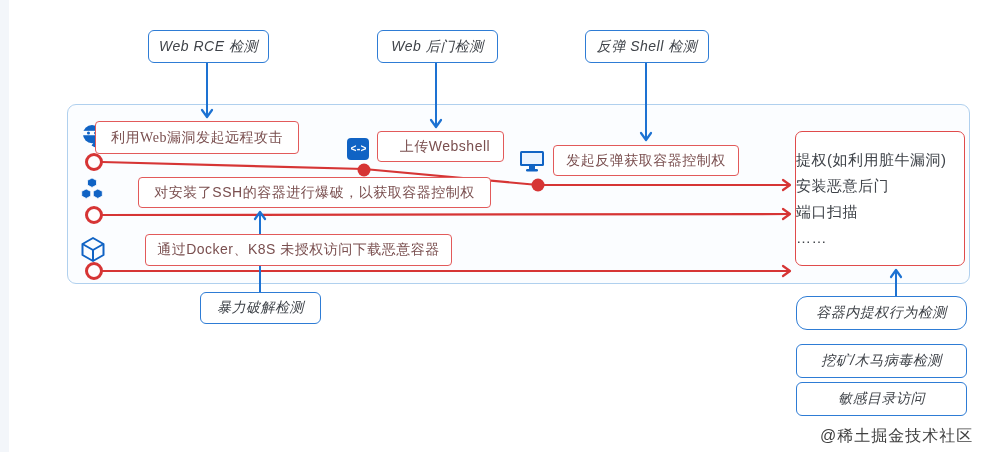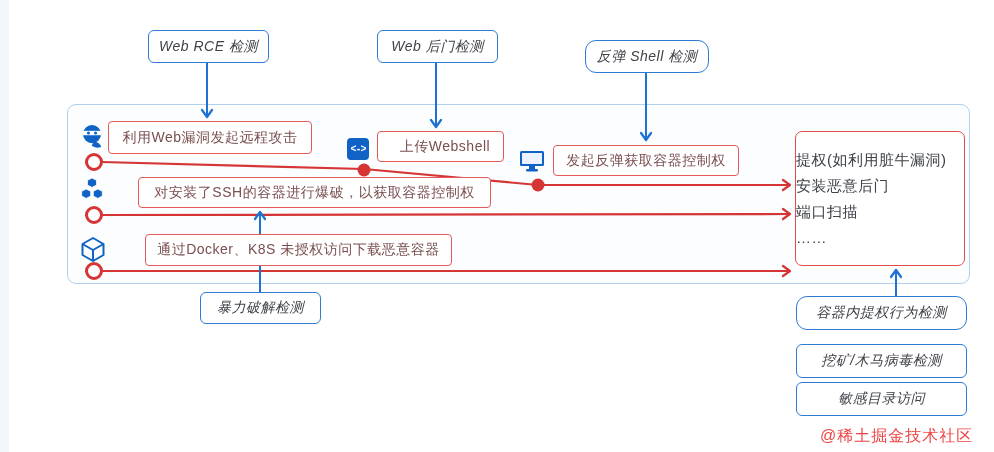--- a/index.html
+++ b/index.html
@@ -33,21 +33,21 @@
   }
   .icon{position:absolute;z-index:2;display:flex;align-items:center;justify-content:center;}
   .code-chip{
     position:absolute;left:347px;top:138px;width:22px;height:22px;z-index:2;
     background:#1063c4;border-radius:4px;display:flex;align-items:center;justify-content:center;
     color:#ffffff;font-family:"Liberation Mono","DejaVu Sans Mono",monospace;
     font-size:10px;font-weight:bold;letter-spacing:-1px;
   }
   .watermark{
     position:absolute;left:820px;top:426px;z-index:2;
-    font-size:16px;color:#ef4444;letter-spacing:1px;white-space:nowrap;
+    font-size:16px;color:#404040;letter-spacing:1px;white-space:nowrap;
   }
 </style>
 </head>
 <body>
 
 <div class="stage">
 
   <div class="edge-strip"></div>
 
   <div class="container-frame"></div>
@@ -76,21 +76,21 @@
     <path d="M207,61 L207,117" fill="none" stroke="#1d72d2" stroke-width="2" marker-end="url(#arrB)"></path>
     <path d="M436,61 L436,127" fill="none" stroke="#1d72d2" stroke-width="2" marker-end="url(#arrB)"></path>
     <path d="M646,61 L646,140" fill="none" stroke="#1d72d2" stroke-width="2" marker-end="url(#arrB)"></path>
 
     <path d="M260,292 L260,212" fill="none" stroke="#1d72d2" stroke-width="2" marker-end="url(#arrB)"></path>
     <path d="M896,306 L896,270" fill="none" stroke="#1d72d2" stroke-width="2" marker-end="url(#arrB)"></path>
   </svg>
 
   <div class="dbox" style="left:148px;top:30px;width:119px;height:31px;">Web RCE 检测</div>
   <div class="dbox" style="left:377px;top:30px;width:119px;height:31px;">Web 后门检测</div>
-  <div class="dbox" style="left:585px;top:40px;width:122px;height:31px;border-radius:11px;">反弹 Shell 检测</div>
+  <div class="dbox" style="left:585px;top:30px;width:122px;height:31px;">反弹 Shell 检测</div>
 
   <span class="icon" style="left:81px;top:122px;width:23px;height:28px;">
     <svg width="23" height="28" viewBox="0 0 24 28">
       <circle cx="11.5" cy="12" r="9.5" fill="#1063c4"></circle>
       <rect x="2" y="8.6" width="19" height="4.6" fill="#fbfdff"></rect>
       <circle cx="7.8" cy="10.9" r="1.6" fill="#1063c4"></circle>
       <circle cx="15.2" cy="10.9" r="1.6" fill="#1063c4"></circle>
       <path d="M14,19.5 q6,1.5 7,6 q-6,2 -10,-1.5 z" fill="#1063c4"></path>
     </svg>
   </span>
@@ -113,21 +113,21 @@
   <div class="code-chip">&lt;-&gt;</div>
   <span class="icon" style="left:519px;top:150px;width:26px;height:22px;">
     <svg width="26" height="22" viewBox="0 0 26 22">
       <rect x="1" y="1" width="24" height="15" rx="1.5" fill="#1063c4"></rect>
       <rect x="3" y="3" width="20" height="11" fill="#eaf3ff"></rect>
       <rect x="10" y="16" width="6" height="3" fill="#1063c4"></rect>
       <rect x="7" y="19" width="12" height="2.4" rx="1.2" fill="#1063c4"></rect>
     </svg>
   </span>
 
-  <div class="abox" style="left:108px;top:121px;width:202px;height:31px;">利用Web漏洞发起远程攻击</div>
+  <div class="abox" style="left:95px;top:121px;width:202px;height:31px;font-family:Liberation Serif, serif;">利用Web漏洞发起远程攻击</div>
   <div class="abox" style="left:377px;top:131px;width:116px;height:29px;padding-left:9px;">上传Webshell</div>
   <div class="abox" style="left:553px;top:145px;width:184px;height:29px;">发起反弹获取容器控制权</div>
   <div class="abox" style="left:106px;top:177px;width:351px;height:29px;margin-left:32px;">对安装了SSH的容器进行爆破，以获取容器控制权</div>
   <div class="abox" style="left:107px;top:234px;width:305px;height:30px;margin-left:38px;">通过Docker、K8S 未授权访问下载恶意容器</div>
 
   <div class="result-box">
     <div>提权(如利用脏牛漏洞)</div>
     <div>安装恶意后门</div>
     <div>端口扫描</div>
     <div>……</div>

